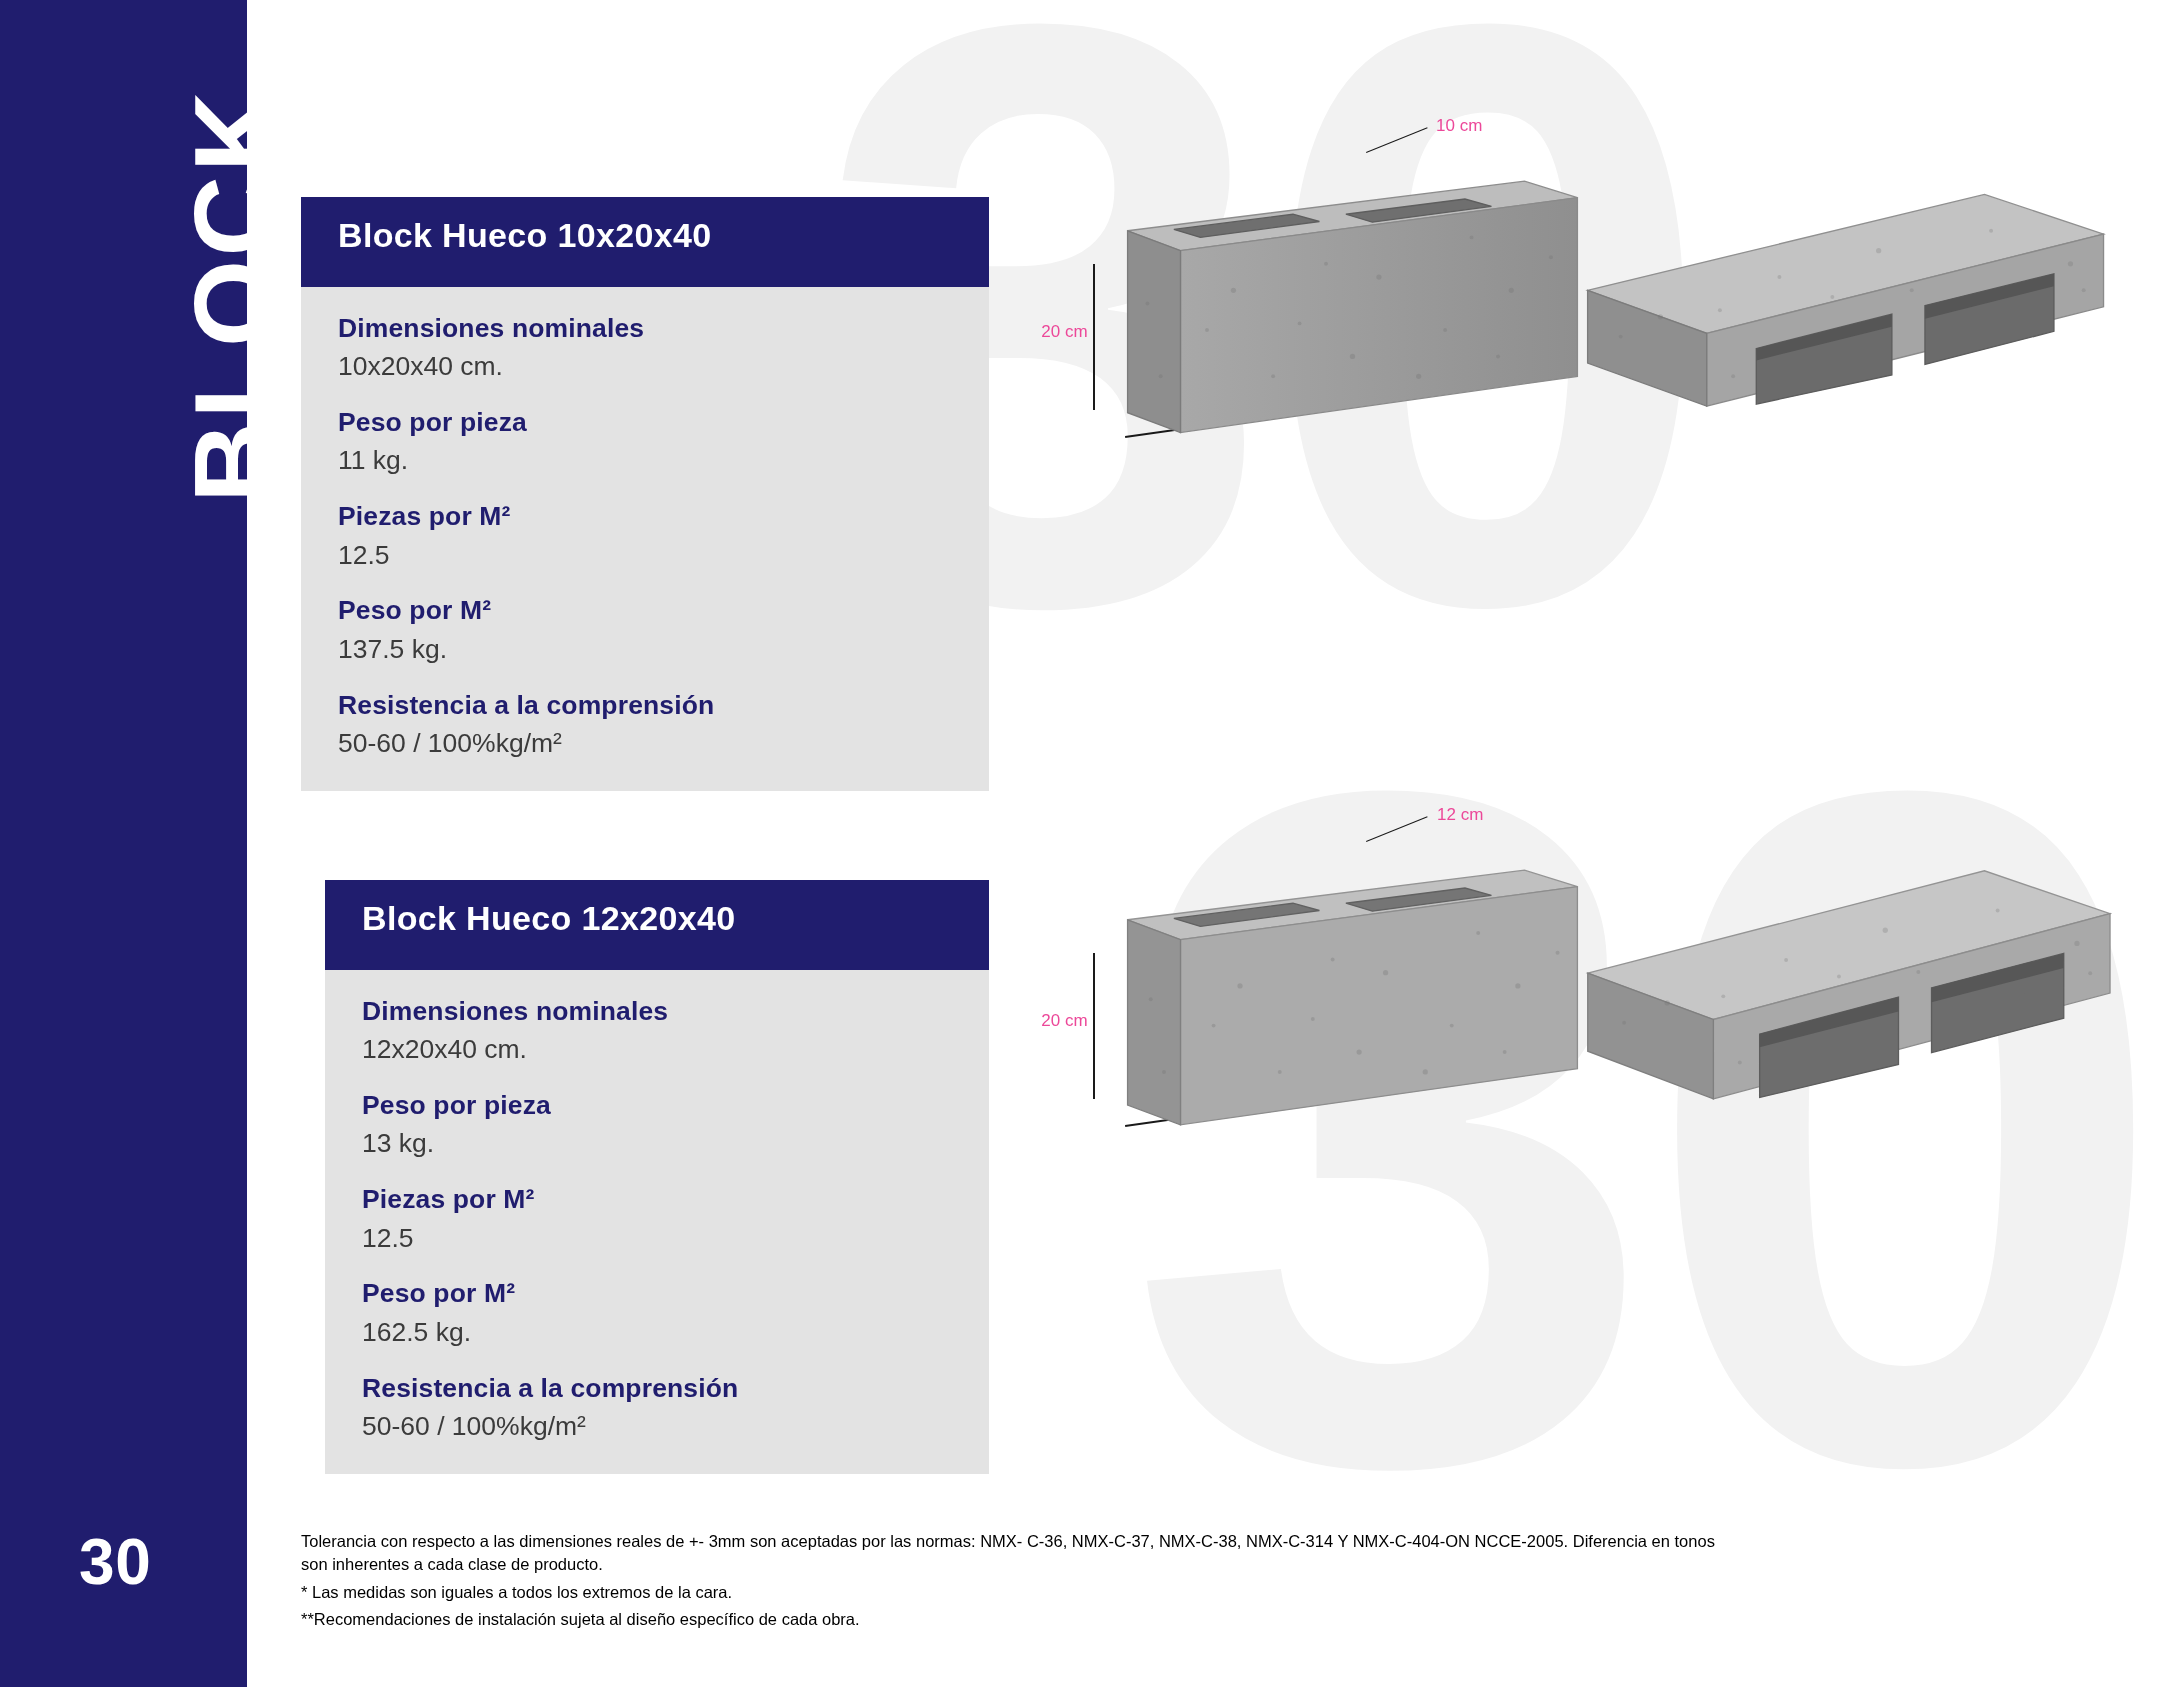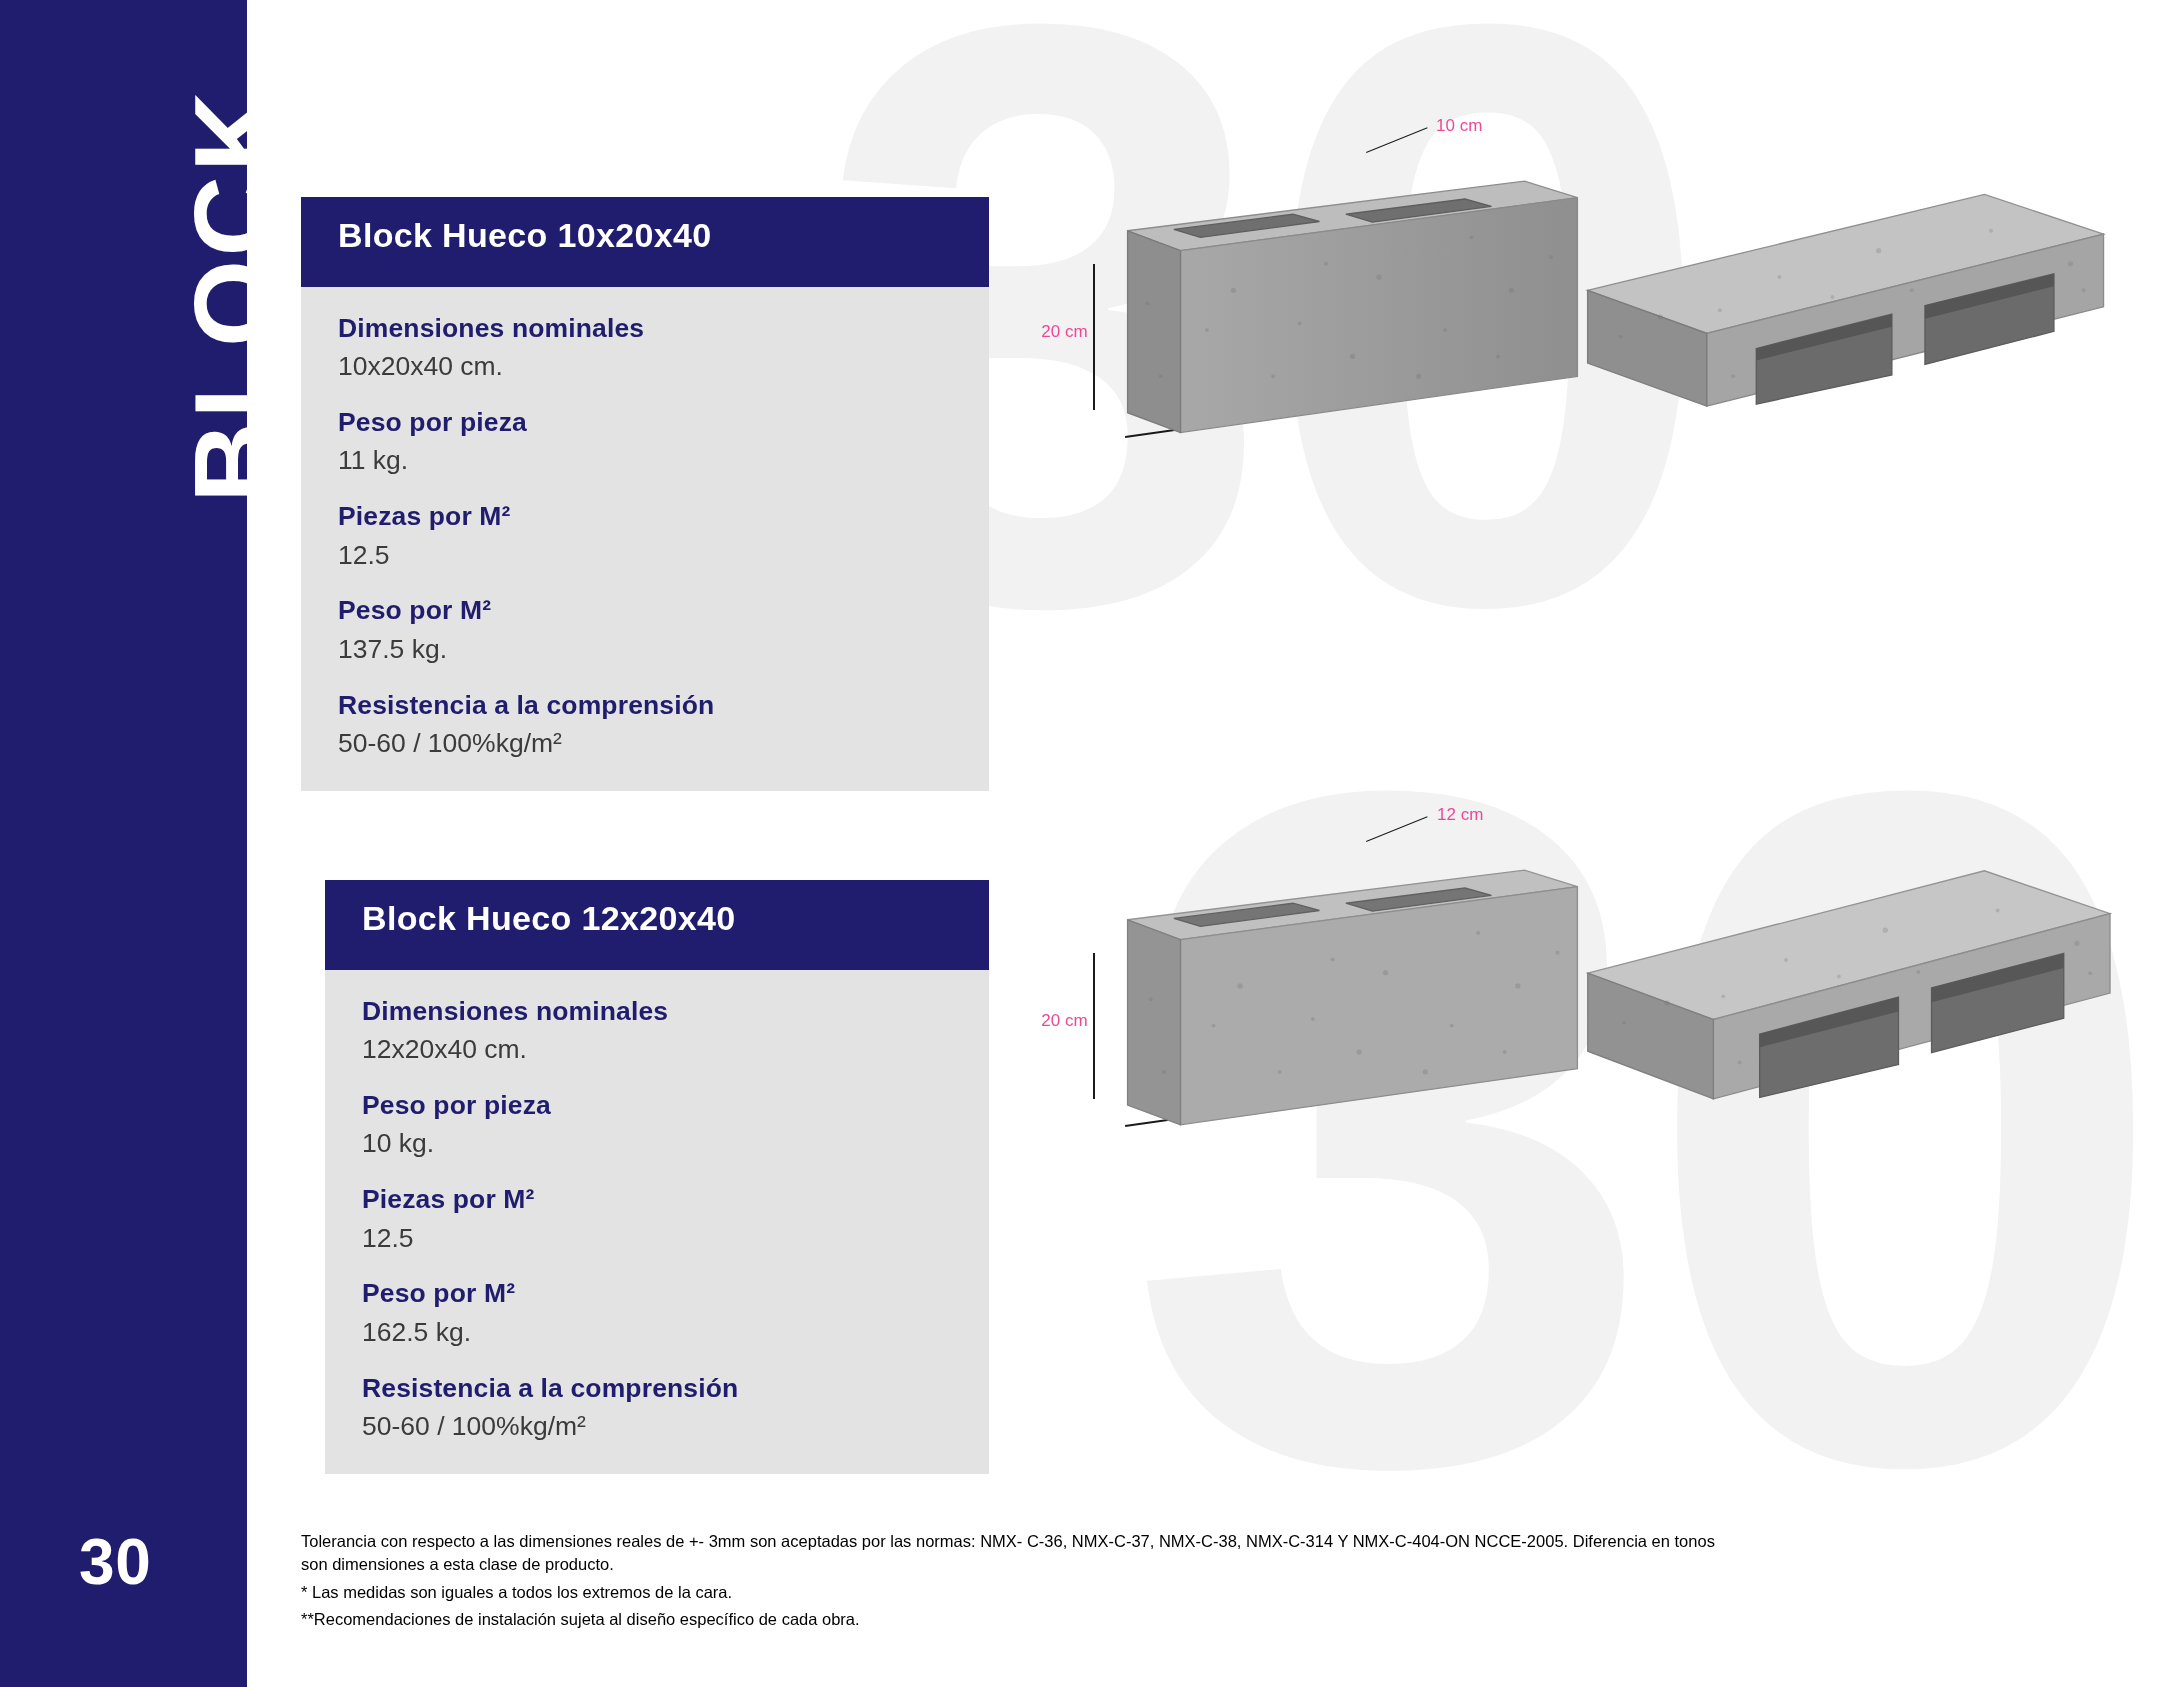--- a/index.html
+++ b/index.html
@@ -243,21 +243,21 @@
 
 <div class="card two">
   <div class="card-header">Block Hueco 12x20x40</div>
   <div class="card-body">
     <div class="spec">
       <div class="spec-label">Dimensiones nominales</div>
       <div class="spec-value">12x20x40 cm.</div>
     </div>
     <div class="spec">
       <div class="spec-label">Peso por pieza</div>
-      <div class="spec-value">10 kg.</div>
+      <div class="spec-value">13 kg.</div>
     </div>
     <div class="spec">
       <div class="spec-label">Piezas por M²</div>
       <div class="spec-value">12.5</div>
     </div>
     <div class="spec">
       <div class="spec-label">Peso por M²</div>
       <div class="spec-value">162.5 kg.</div>
     </div>
     <div class="spec">
@@ -322,17 +322,17 @@
         <circle cx="65" cy="275" r="3"></circle>
       <circle cx="390" cy="205" r="3"></circle>
         <circle cx="770" cy="200" r="3"></circle>
         <circle cx="215" cy="235" r="3"></circle>
     </g>
   </svg>
 </div>
 
 <div class="footnotes">
   <p>Tolerancia con respecto a las dimensiones reales de +- 3mm son aceptadas por las normas: NMX- C-36, NMX-C-37, NMX-C-38, NMX-C-314 Y NMX-C-404-ON NCCE-2005. Diferencia en tonos</p>
-  <p>son dimensiones a esta clase de producto.</p>
+  <p>son inherentes a cada clase de producto.</p>
   <p class="gap">* Las medidas son iguales a todos los extremos de la cara.</p>
   <p class="gap">**Recomendaciones de instalación sujeta al diseño específico de cada obra.</p>
 </div>
 
 
 </body></html>

